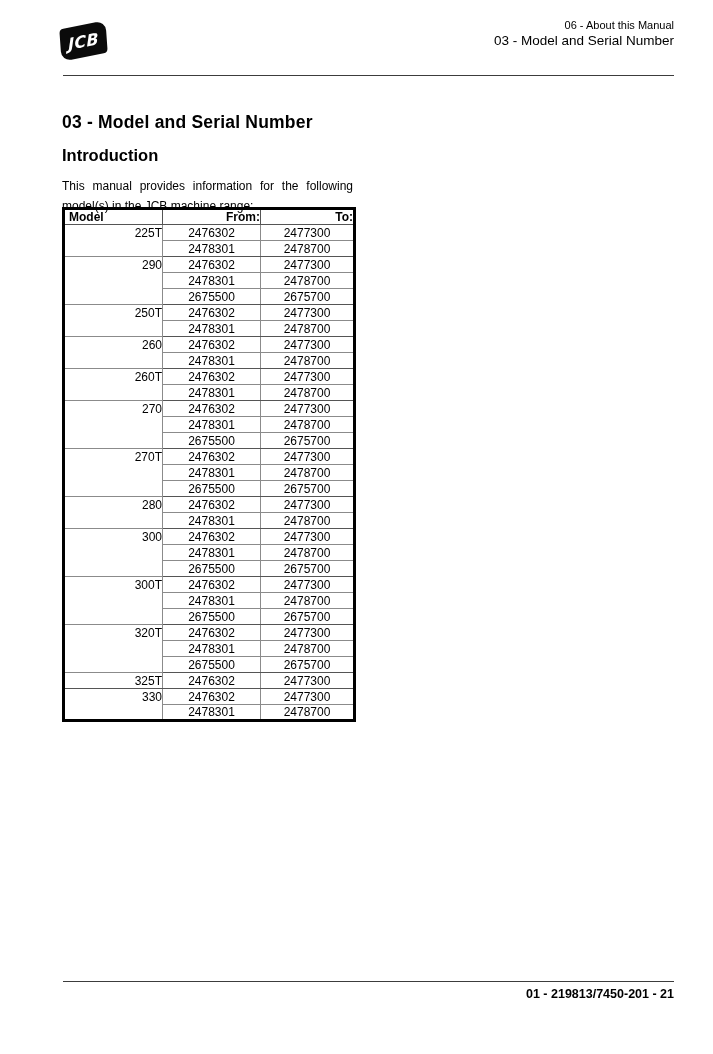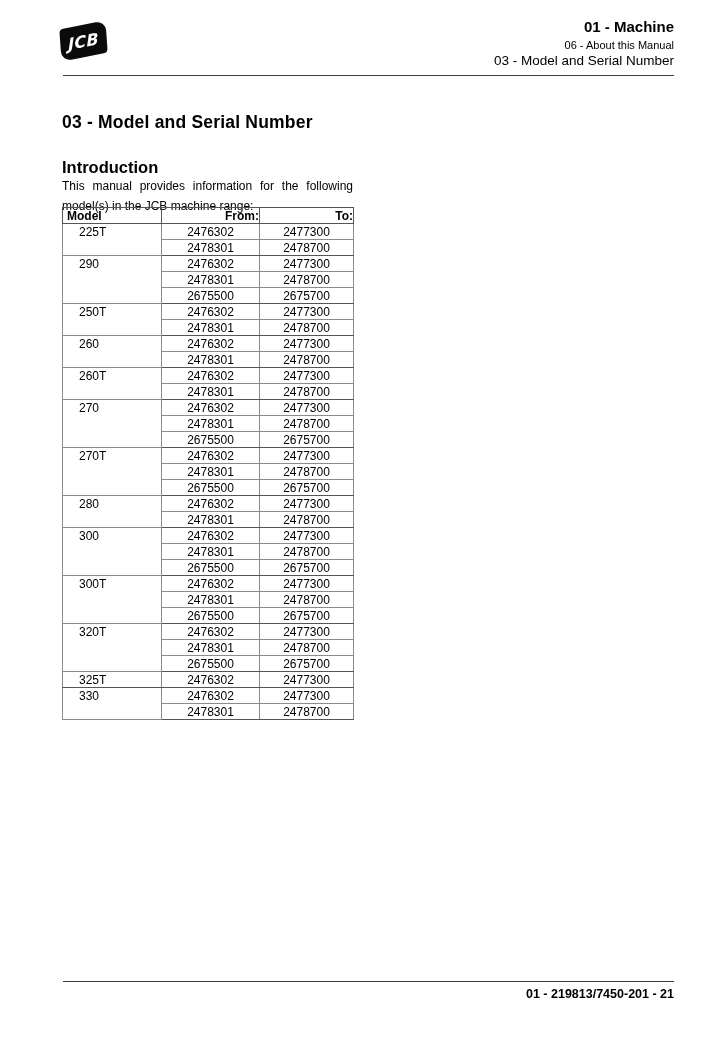--- a/index.html
+++ b/index.html
@@ -36,49 +36,49 @@
   .header-rule { top:75px; }
   .footer-rule { top:981px; }
 
   
   .page-title {
     position:absolute; left:62px; top:112px;
     font-size:17.5px; font-weight:bold; letter-spacing:0.2px;
   }
   .section-heading {
     position:absolute; left:62px; top:146px;
-    font-size:16.5px; font-weight:bold;margin-top:12px;
+    font-size:16.5px; font-weight:bold;
   }
   .intro {
     position:absolute; left:62px; top:176px; width:291px;
     font-size:12px; line-height:20px; text-align:justify;
   }
 
   
   table.serial-table {
     position:absolute; left:62px; top:207px;
     border-collapse:collapse; table-layout:fixed; width:291px;
-    border:1px solid #000000;
+    border:3px solid #000000;
   }
   .serial-table col.c-model { width:99px; }
   .serial-table col.c-from  { width:98px; }
   .serial-table col.c-to    { width:94px; }
   .serial-table th, .serial-table td {
     border:1px solid #8b8b8b;
     height:16px;
     font-size:12px; line-height:14px;
     padding:0;
   }
   .serial-table th {
     font-weight:bold; text-align:right;
     border-color:#555555;
   }
   .serial-table th.model-h { text-align:left; padding-left:4px; }
   .serial-table td.model-cell {
-    text-align:left; padding-left:16px;
+    text-align:right; padding-left:16px;
     vertical-align:top; padding-top:1px;margin-top:32px;
   }
   .serial-table td.num-cell { text-align:center; }
   .serial-table tr.group-start td { border-top-color:#555555; }
   .serial-table tr.group-end td   { border-bottom-color:#555555; }
 
   
   .footer-row {
     position:absolute; left:63px; right:39px; top:987px;
     display:flex; justify-content:flex-end; align-items:flex-start;
@@ -86,21 +86,20 @@
   }
 </style>
 </head>
 <body>
 
 <div class="logo">
   <span class="logo-text">JCB</span>
 </div>
 
 <div class="header-refs">
-  <div class="ref-line-1">01 - Machine</div>
   <div class="ref-line-2">06 - About this Manual</div>
   <div class="ref-line-3">03 - Model and Serial Number</div>
 </div>
 
 <div class="rule header-rule"></div>
 
 <h1 class="page-title">03 - Model and Serial Number</h1>
 <h2 class="section-heading">Introduction</h2>
 <p class="intro">This manual provides information for the following model(s) in the JCB machine range:</p>
 

